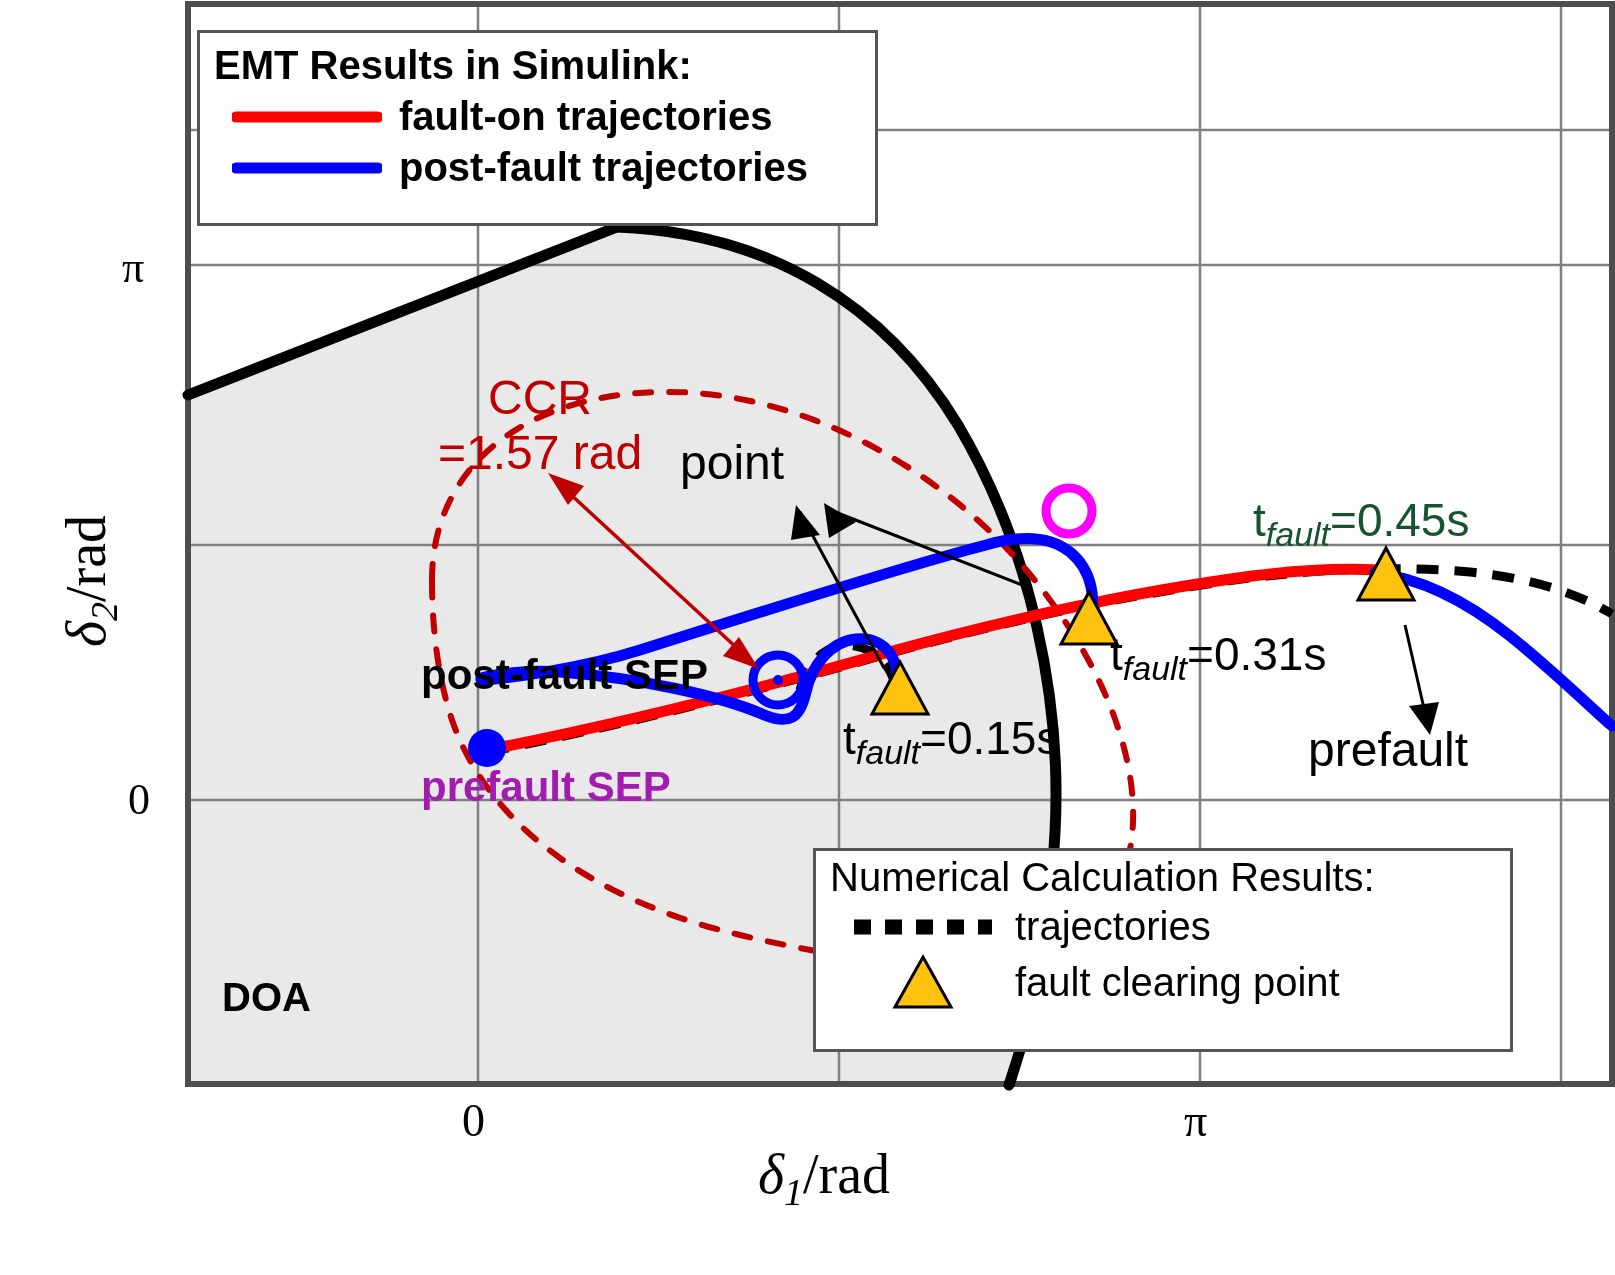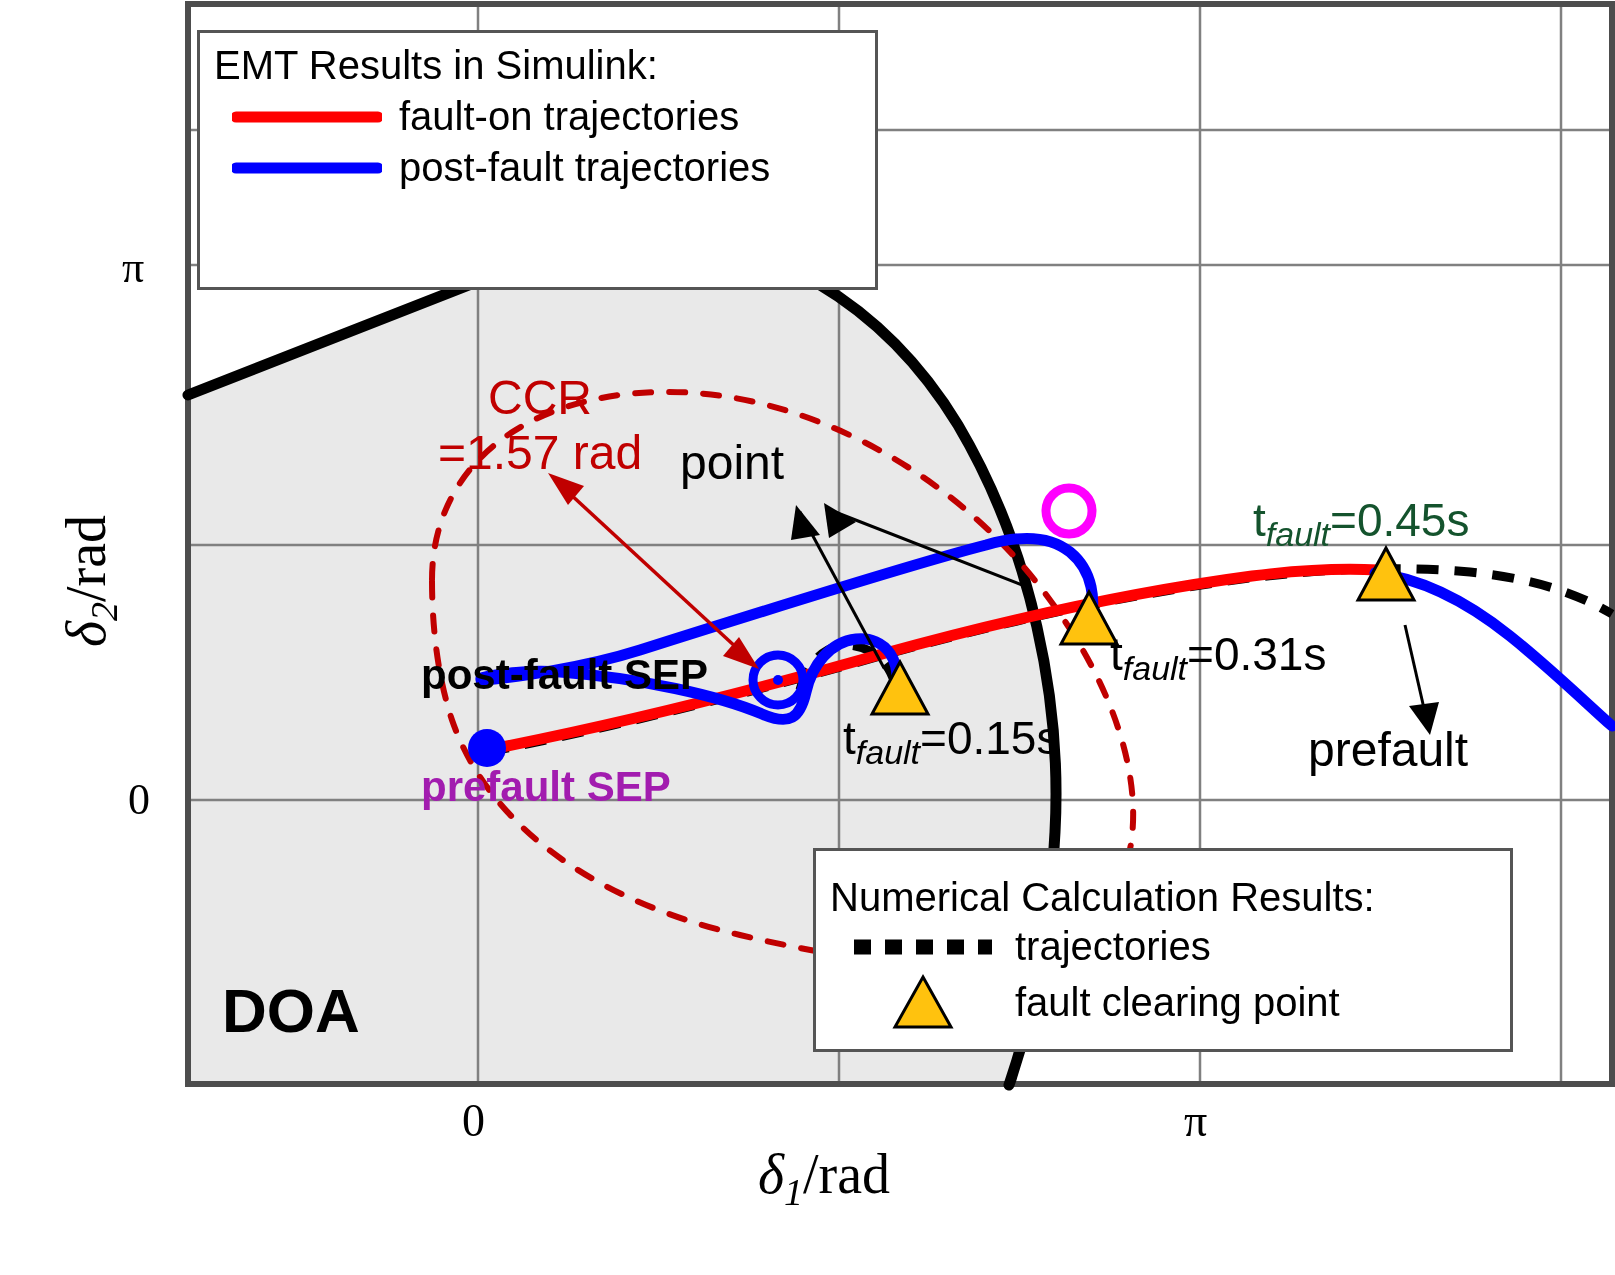--- a/index.html
+++ b/index.html
@@ -154,21 +154,21 @@
   </div>
 
   <div class="ann" style="left:680px;top:435px;font-size:48px;color:#000;">
     <span>point</span>
   </div>
 
   <div class="ann" style="left:1308px;top:722px;font-size:48px;color:#000;">
     <span>prefault</span>
   </div>
 
-  <div class="ann" style="left:222px;top:975px;font-size:62px;font-weight:bold;color:#000;">
+  <div class="ann" style="left:222px;top:975px;font-size:40px;font-weight:bold;color:#000;">
     <span>DOA</span>
   </div>
 
   <div class="ann" style="left:421px;top:651px;font-size:42px;font-weight:bold;color:#000;">
     <span>post-fault SEP</span>
   </div>
 
   <div class="ann" style="left:421px;top:763px;font-size:42px;font-weight:bold;color:#a21caf;">
     <span>prefault SEP</span>
   </div>
@@ -178,41 +178,41 @@
   </div>
 
   <div class="ann" style="left:1110px;top:627px;font-size:46px;color:#000;">
     <span>t</span><span style="font-style:italic;font-size:34px;vertical-align:-10px;">fault</span><span>=0.31s</span>
   </div>
 
   <div class="ann" style="left:1253px;top:493px;font-size:46px;color:#14532d;">
     <span>t</span><span style="font-style:italic;font-size:34px;vertical-align:-10px;">fault</span><span>=0.45s</span>
   </div>
 
-  <div class="legend-box" style="left:197px;top:30px;width:681px;height:260px;padding:10px 0 0 14px;">
+  <div class="legend-box" style="left:197px;top:30px;width:681px;height:196px;padding:10px 0 0 14px;font-weight:bold;">
     <div class="legend-title">EMT Results in Simulink:</div>
     <div class="legend-row" style="margin-top:6px;">
       <span class="swatch">
         <svg width="150" height="20">
             <line x1="4" y1="10" x2="146" y2="10" stroke="#ff0000" stroke-width="11" stroke-linecap="round"></line>
           </svg>
       </span>
       <span class="legend-label">fault-on trajectories</span>
     </div>
     <div class="legend-row" style="margin-top:6px;">
       <span class="swatch">
         <svg width="150" height="20">
             <line x1="4" y1="10" x2="146" y2="10" stroke="#0000ff" stroke-width="11" stroke-linecap="round"></line>
           </svg>
       </span>
       <span class="legend-label">post-fault trajectories</span>
     </div>
   </div>
 
-  <div class="legend-box" style="left:813px;top:848px;width:700px;height:204px;padding:24px 0 0 14px;">
+  <div class="legend-box" style="left:813px;top:848px;width:700px;height:204px;padding:4px 0 0 14px;">
     <div class="legend-title">Numerical Calculation Results:</div>
     <div class="legend-row" style="margin-top:4px;">
       <span class="swatch">
         <svg width="150" height="22">
             <line x1="6" y1="11" x2="144" y2="11" stroke="#000000" stroke-width="15" stroke-dasharray="17,14"></line>
           </svg>
       </span>
       <span class="legend-label">trajectories</span>
     </div>
     <div class="legend-row" style="margin-top:2px;">

